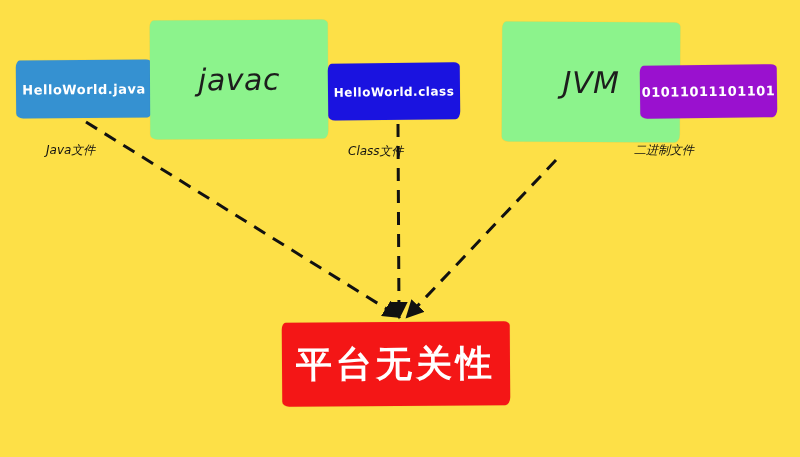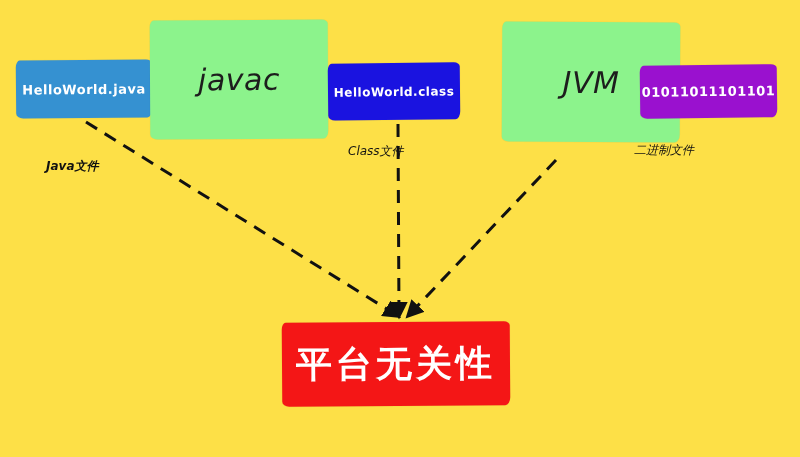--- a/index.html
+++ b/index.html
@@ -85,21 +85,21 @@
   }
 
   .caption {
     position: absolute;
     color: #111111;
     font-size: 12px;
     font-family: "DejaVu Sans", sans-serif;
     font-style: italic;
     white-space: nowrap;
   }
-  .cap-java   { left: 46px;  top: 158px; font-weight: bold; }
+  .cap-java   { left: 46px;  top: 142px; }
   .cap-class  { left: 348px; top: 143px; }
   .cap-binary { left: 634px; top: 142px; }
 
   svg.arrows {
     position: absolute;
     left: 0; top: 0;
     width: 800px; height: 457px;
     pointer-events: none;
   }
 </style>

